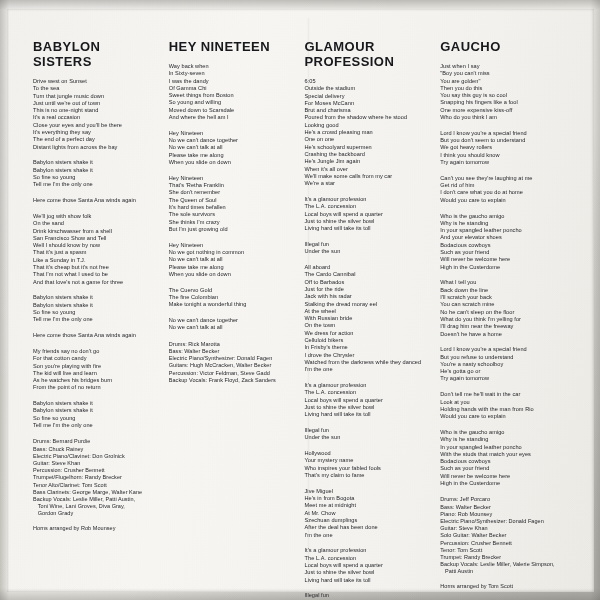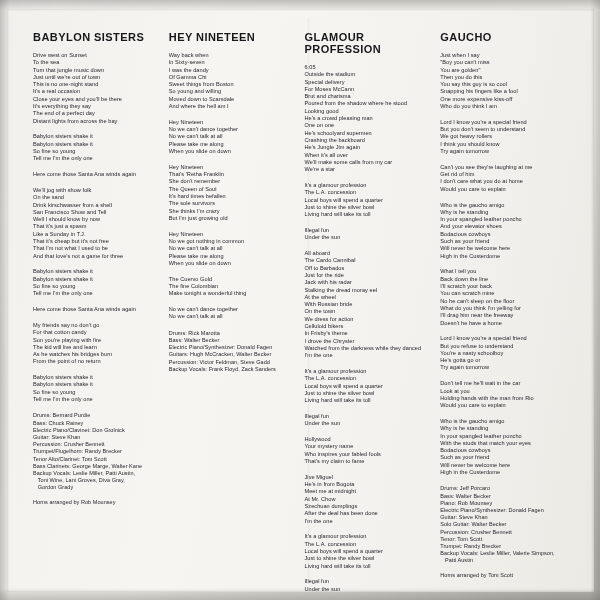--- a/index.html
+++ b/index.html
@@ -74,25 +74,25 @@
     bottom: 14px;
     display: flex;
     gap: 0px;
   }
   .col {
     width: 25%;
     padding-right: 10px;
     box-sizing: border-box;
   }
   .song-title {
-    font-size: 11px;
+    font-size: 13px;
     font-weight: bold;
     letter-spacing: 0.45px;
     color: #16171b;
-    margin: 0 0 9px 0;
+    margin: 8px 0 9px 0;
     text-transform: uppercase;
   }
   .stanza {
     margin: 0 0 8.5px 0;
   }
   .line {
     font-size: 5.6px;
     line-height: 7.3px;
     color: #23242a;
     white-space: pre-wrap;

